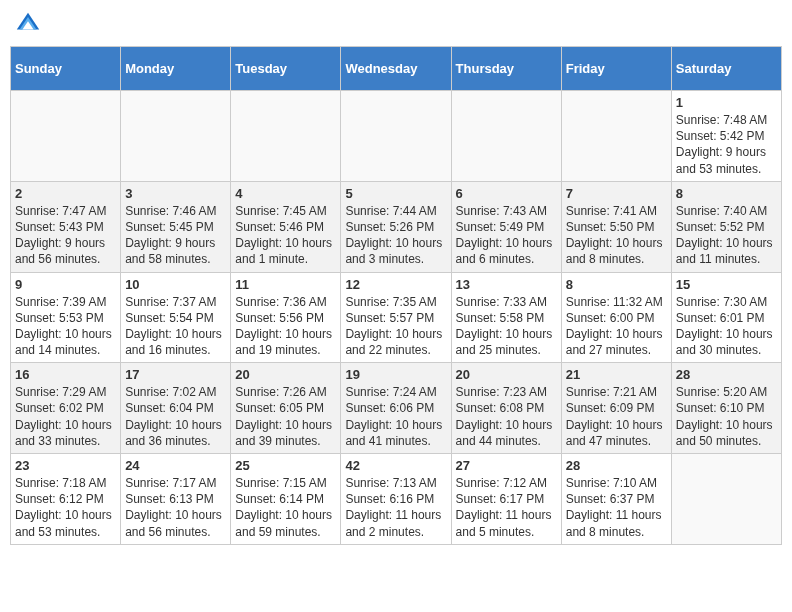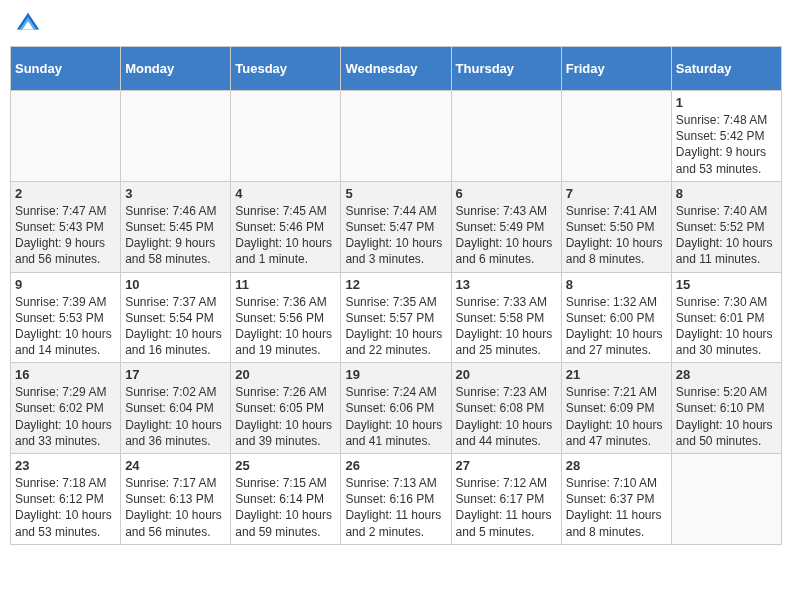--- a/index.html
+++ b/index.html
@@ -146,21 +146,21 @@
         </td>
         <td>
           <span class="day-number">4</span>
           <div class="day-info">Sunrise: 7:45 AM
 Sunset: 5:46 PM
 Daylight: 10 hours and 1 minute.</div>
         </td>
         <td>
           <span class="day-number">5</span>
           <div class="day-info">Sunrise: 7:44 AM
-Sunset: 5:47 PM
+Sunset: 5:26 PM
 Daylight: 10 hours and 3 minutes.</div>
         </td>
         <td>
           <span class="day-number">6</span>
           <div class="day-info">Sunrise: 7:43 AM
 Sunset: 5:49 PM
 Daylight: 10 hours and 6 minutes.</div>
         </td>
         <td>
           <span class="day-number">7</span>
@@ -201,21 +201,21 @@
 Daylight: 10 hours and 22 minutes.</div>
         </td>
         <td>
           <span class="day-number">13</span>
           <div class="day-info">Sunrise: 7:33 AM
 Sunset: 5:58 PM
 Daylight: 10 hours and 25 minutes.</div>
         </td>
         <td>
           <span class="day-number">8</span>
-          <div class="day-info">Sunrise: 1:32 AM
+          <div class="day-info">Sunrise: 11:32 AM
 Sunset: 6:00 PM
 Daylight: 10 hours and 27 minutes.</div>
         </td>
         <td>
           <span class="day-number">15</span>
           <div class="day-info">Sunrise: 7:30 AM
 Sunset: 6:01 PM
 Daylight: 10 hours and 30 minutes.</div>
         </td>
       </tr>
@@ -276,21 +276,21 @@
 Sunset: 6:13 PM
 Daylight: 10 hours and 56 minutes.</div>
         </td>
         <td>
           <span class="day-number">25</span>
           <div class="day-info">Sunrise: 7:15 AM
 Sunset: 6:14 PM
 Daylight: 10 hours and 59 minutes.</div>
         </td>
         <td>
-          <span class="day-number">26</span>
+          <span class="day-number">42</span>
           <div class="day-info">Sunrise: 7:13 AM
 Sunset: 6:16 PM
 Daylight: 11 hours and 2 minutes.</div>
         </td>
         <td>
           <span class="day-number">27</span>
           <div class="day-info">Sunrise: 7:12 AM
 Sunset: 6:17 PM
 Daylight: 11 hours and 5 minutes.</div>
         </td>

